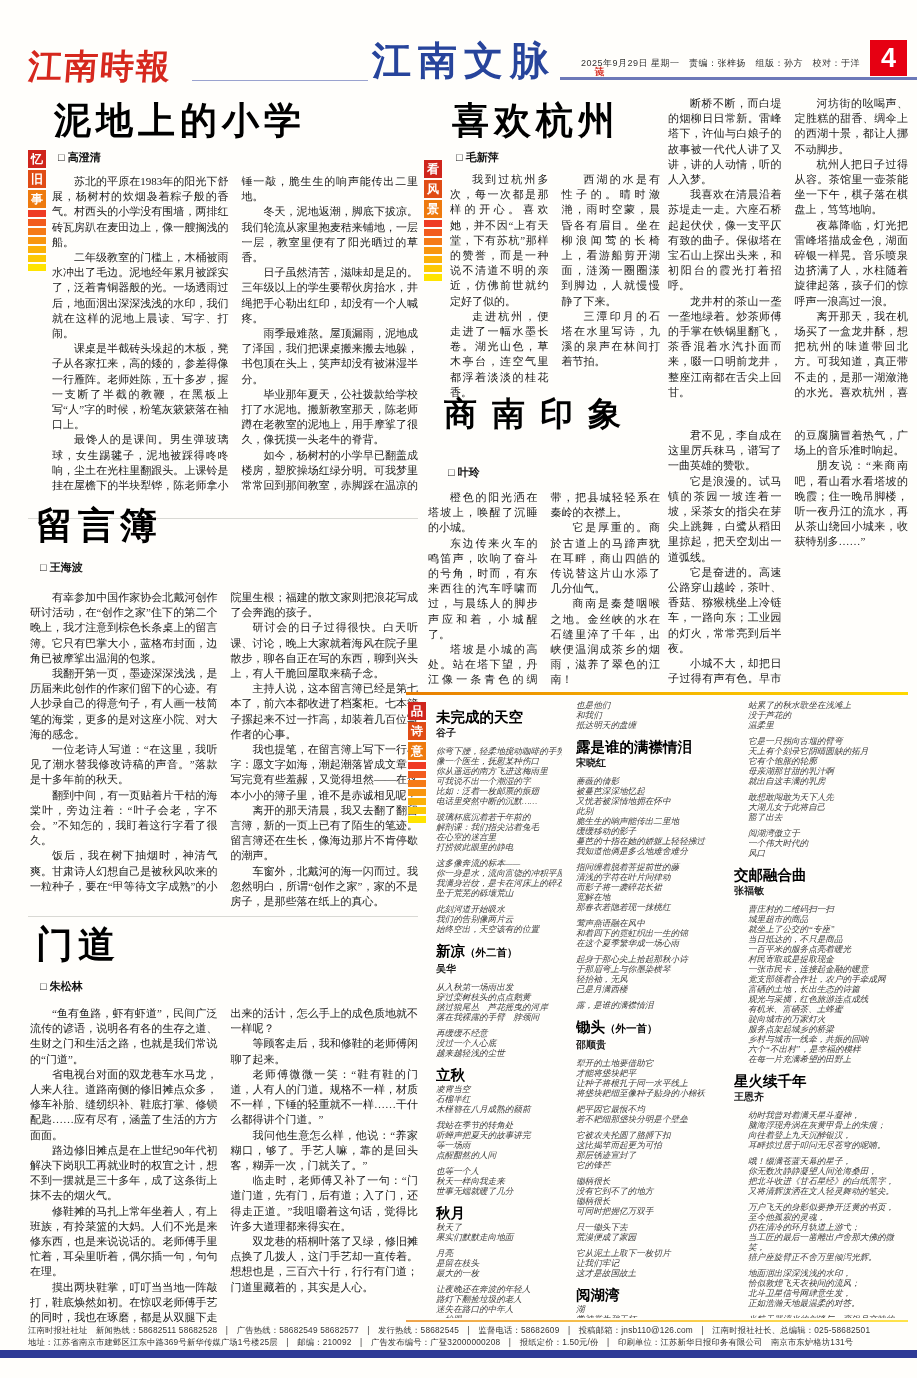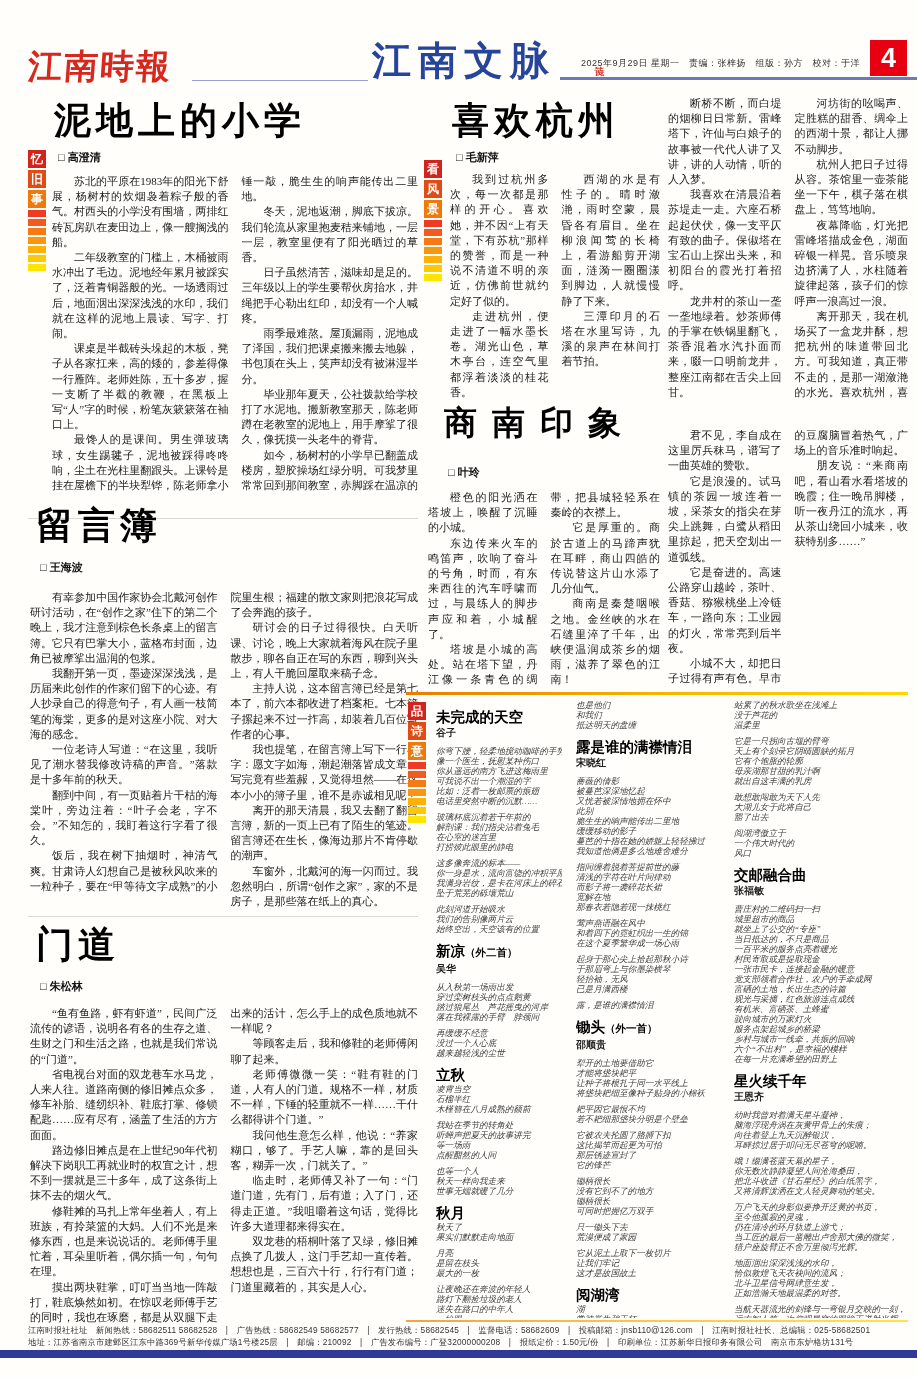--- a/index.html
+++ b/index.html
@@ -40,21 +40,21 @@
   
   .poem-rule{background:linear-gradient(to right,#e87d00,#f5b300,#ffd800);}
   .poemcol{overflow:hidden;}
   .ptitle{font-family:Liberation Serif, serif;font-weight:bold;font-size:14.5px;
           color:#000;line-height:16px;margin:9px 0 1px 0;}
   .ptitle .psub{font-size:10.5px;font-weight:bold;}
   .pauthor{font-family:"Liberation Sans",sans-serif;font-weight:bold;font-size:10px;
            color:#222;margin:0 0 6px 0;}
   .stanza{margin:0 0 6px 0;}
   .pline{font-size:8.6px;line-height:10px;color:#3d3d3d;font-style:italic;white-space:nowrap;}
-  .colC .pline{white-space:normal;}
+  .colC .pline{white-space:normal;margin-left:14px;}
 
   
   .footer-line{font-size:8.3px;color:#333;font-family:"Liberation Sans",sans-serif;
                white-space:nowrap;letter-spacing:0.2px;}
   .bottom-bar{background:#2e3a96;}
 </style>
 </head>
 <body>
 
 <div class="page">
@@ -154,21 +154,21 @@
   <div class="abs art-body" style="left:668px;top:96px;width:240px;height:326px;">
       <p>断桥不断，而白堤的烟柳日日常新。雷峰塔下，许仙与白娘子的故事被一代代人讲了又讲，讲的人动情，听的人入梦。</p>
       <p>我喜欢在清晨沿着苏堤走一走。六座石桥起起伏伏，像一支平仄有致的曲子。保俶塔在宝石山上探出头来，和初阳台的霞光打着招呼。</p>
       <p>龙井村的茶山一垄一垄地绿着。炒茶师傅的手掌在铁锅里翻飞，茶香混着水汽扑面而来，啜一口明前龙井，整座江南都在舌尖上回甘。</p>
       <p>河坊街的吆喝声、定胜糕的甜香、绸伞上的西湖十景，都让人挪不动脚步。</p>
       <p>杭州人把日子过得从容。茶馆里一壶茶能坐一下午，棋子落在棋盘上，笃笃地响。</p>
       <p>夜幕降临，灯光把雷峰塔描成金色，湖面碎银一样晃。音乐喷泉边挤满了人，水柱随着旋律起落，孩子们的惊呼声一浪高过一浪。</p>
       <p>离开那天，我在机场买了一盒龙井酥，想把杭州的味道带回北方。可我知道，真正带不走的，是那一湖潋滟的水光。喜欢杭州，喜欢她把千年的诗意过成了寻常日子。</p>
     </div>
 
-  <div class="abs headline" style="left:444px;top:401px;font-size:33px;letter-spacing:15px;">商南印象</div>
+  <div class="abs headline" style="left:444px;top:392px;font-size:33px;letter-spacing:15px;">商南印象</div>
   <div class="abs byline" style="left:448px;top:465px;">□ 叶玲</div>
   <div class="abs art-body" style="left:428px;top:490px;width:232px;height:202px;">
       <p>橙色的阳光洒在塔坡上，唤醒了沉睡的小城。</p>
       <p>东边传来火车的鸣笛声，吹响了奋斗的号角，时而，有东来西往的汽车呼啸而过，与晨练人的脚步声应和着，小城醒了。</p>
       <p>塔坡是小城的高处。站在塔下望，丹江像一条青色的绸带，把县城轻轻系在秦岭的衣襟上。</p>
       <p>它是厚重的。商於古道上的马蹄声犹在耳畔，商山四皓的传说替这片山水添了几分仙气。</p>
       <p>商南是秦楚咽喉之地。金丝峡的水在石缝里淬了千年，出峡便温润成茶乡的烟雨，滋养了翠色的江南！</p>
     </div>
   <div class="abs art-body" style="left:668px;top:428px;width:240px;height:262px;">
       <p>君不见，李自成在这里厉兵秣马，谱写了一曲英雄的赞歌。</p>

